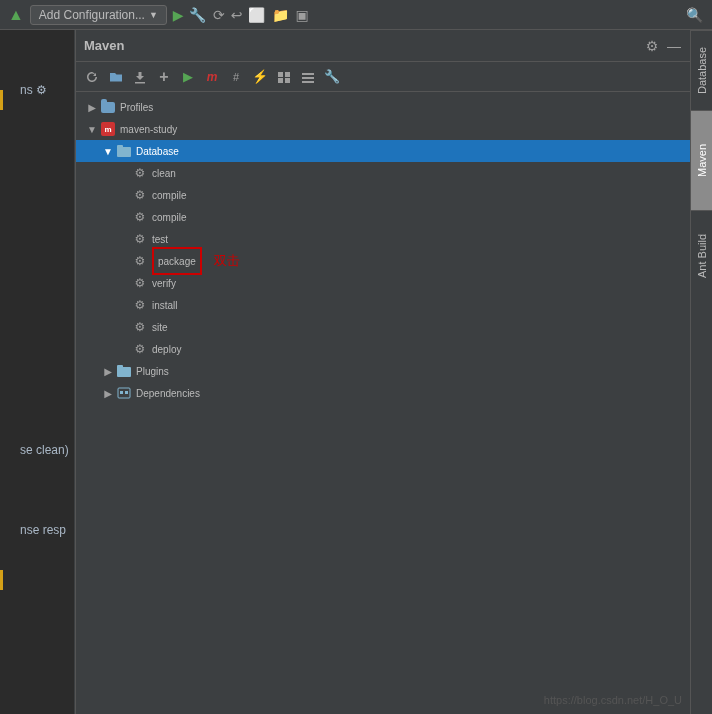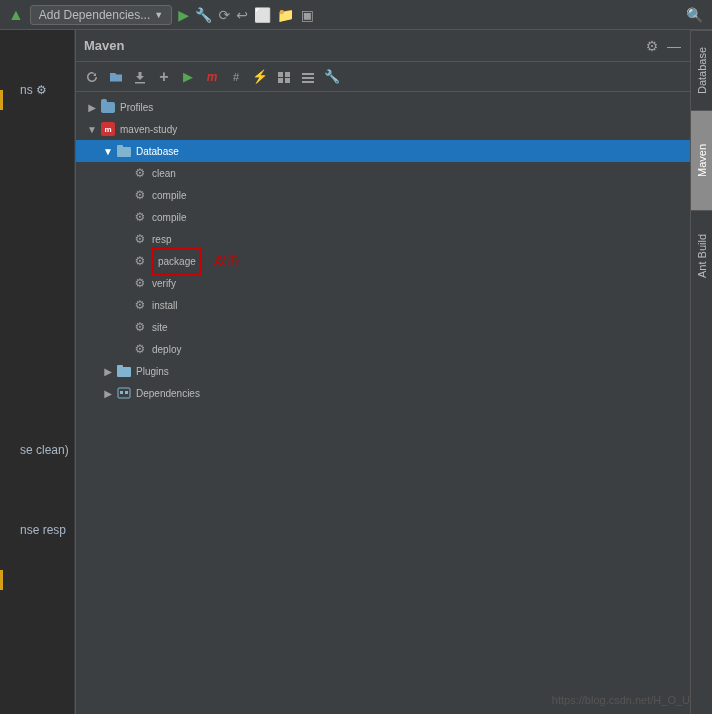--- a/index.html
+++ b/index.html
@@ -236,21 +236,21 @@
       width: 14px;
       height: 14px;
     }
   </style>
 </head>
 <body>
 
 <div style="position:absolute;top:0;left:0;width:712px;height:30px;background:#3c3f41;display:flex;align-items:center;padding:0 8px;gap:6px;border-bottom:1px solid #555;z-index:10;">
   <span style="color:#56a554;font-size:16px;">▲</span>
   <div style="background:#4a4d4f;border:1px solid #666;border-radius:3px;padding:2px 8px;color:#bbbbbb;font-size:12px;cursor:pointer;display:flex;align-items:center;gap:4px;">
-    <span>Add Dependencies...</span>
+    <span>Add Configuration...</span>
     <span style="font-size:9px;">▼</span>
   </div>
   <span style="color:#56a554;font-size:14px;cursor:pointer;">▶</span>
   <span style="color:#9e9e9e;font-size:14px;cursor:pointer;">🔧</span>
   <span style="color:#9e9e9e;font-size:14px;cursor:pointer;">⟳</span>
   <span style="color:#9e9e9e;font-size:14px;cursor:pointer;">↩</span>
   <span style="color:#9e9e9e;font-size:14px;cursor:pointer;">⬜</span>
   <span style="color:#9e9e9e;font-size:14px;cursor:pointer;">📁</span>
   <span style="color:#9e9e9e;font-size:14px;cursor:pointer;">▣</span>
   <span style="color:#9e9e9e;font-size:14px;cursor:pointer;margin-left:auto;">🔍</span>
@@ -372,21 +372,21 @@
           <span style="color:#9e9e9e;font-size:12px;">⚙</span>
         </div>
         <span class="tree-label">compile</span>
       </div>
 
       <div class="tree-item indent-3">
         <div class="expand-arrow" style="visibility:hidden;">▶</div>
         <div class="tree-icon">
           <span style="color:#9e9e9e;font-size:12px;">⚙</span>
         </div>
-        <span class="tree-label">resp</span>
+        <span class="tree-label">test</span>
       </div>
 
       <div class="tree-item indent-3" style="position:relative;">
         <div class="expand-arrow" style="visibility:hidden;">▶</div>
         <div class="tree-icon">
           <span style="color:#9e9e9e;font-size:12px;">⚙</span>
         </div>
         <div style="display:flex;align-items:center;border:2px solid #cc0000;padding:12px 4px;height:16px;">
           <span class="tree-label">package</span>
         </div>
@@ -443,21 +443,21 @@
             <rect x="1" y="1" width="12" height="10" rx="1" fill="none" stroke="#81b4ce" stroke-width="1"></rect>
             <rect x="3" y="4" width="3" height="3" fill="#81b4ce"></rect>
             <rect x="8" y="4" width="3" height="3" fill="#81b4ce"></rect>
           </svg>
         </div>
         <span class="tree-label">Dependencies</span>
       </div>
 
     </div>
 
-    <div style="position:absolute;bottom:8px;right:22px;color:#555;font-size:11px;">https://blog.csdn.net/H_O_U</div>
+    <div style="position:absolute;bottom:8px;right:30px;color:#555;font-size:11px;">https://blog.csdn.net/H_O_U</div>
   </div>
 
   <div class="right-sidebar">
     <div class="sidebar-tab">
       <span>Database</span>
     </div>
     <div class="sidebar-tab sidebar-tab-maven" style="background:#8b8b8b;color:#fff;">
       <span>Maven</span>
     </div>
     <div class="sidebar-tab" style="height:90px;">

